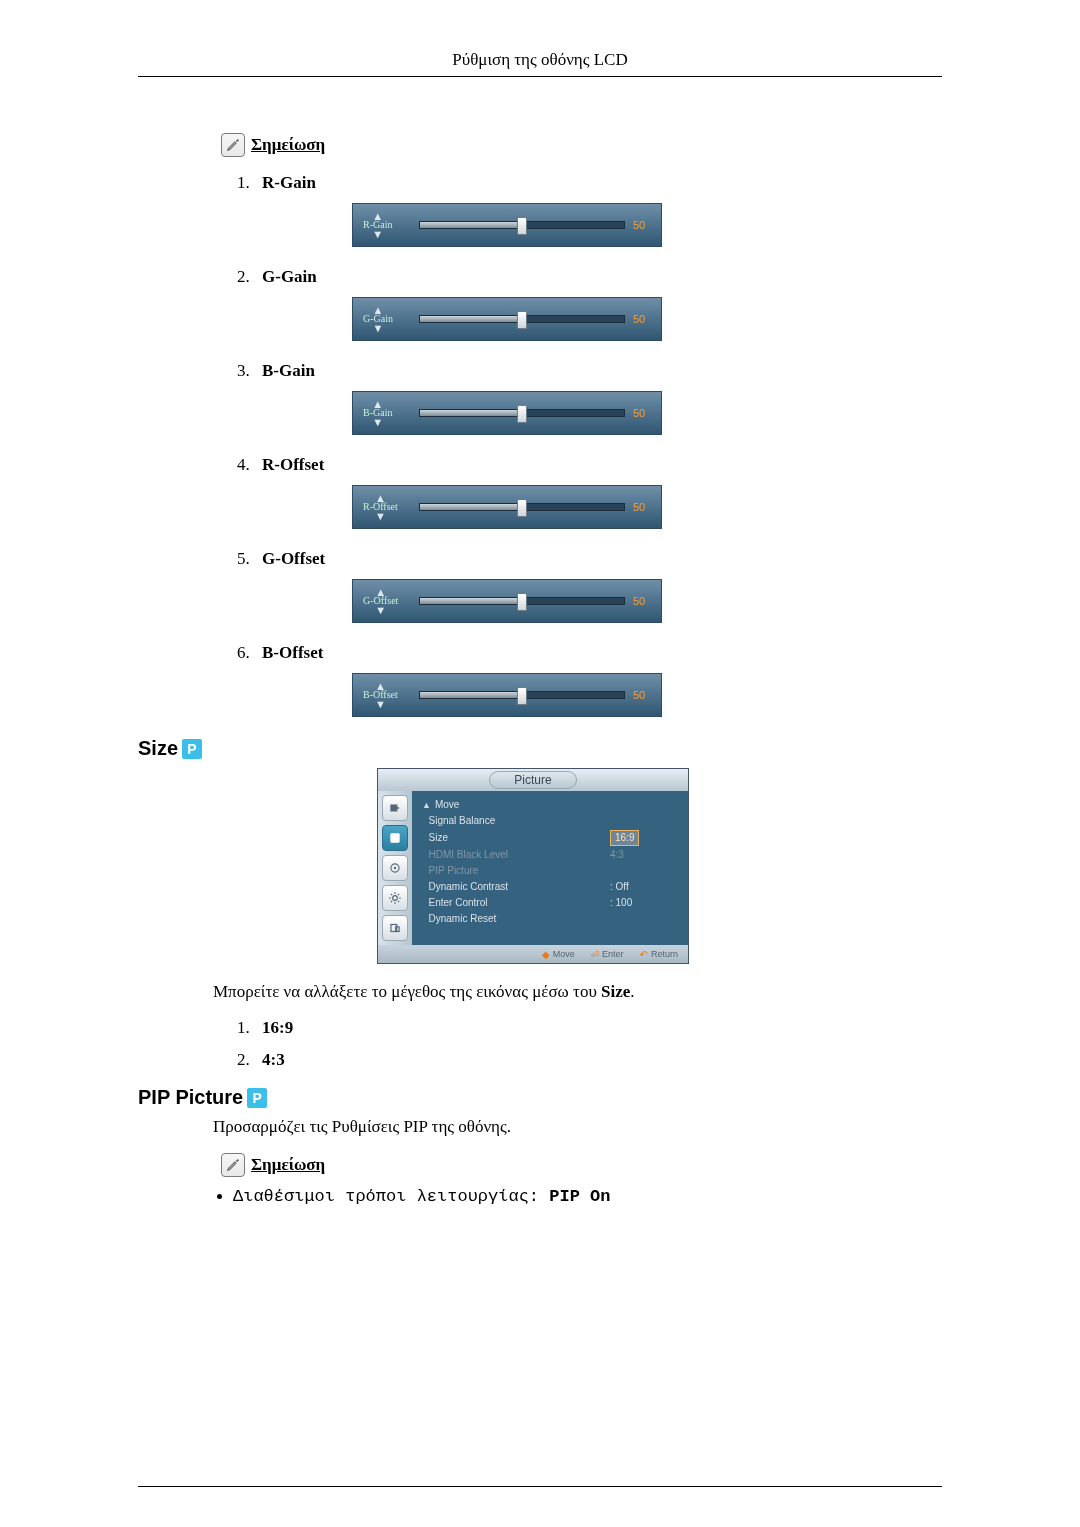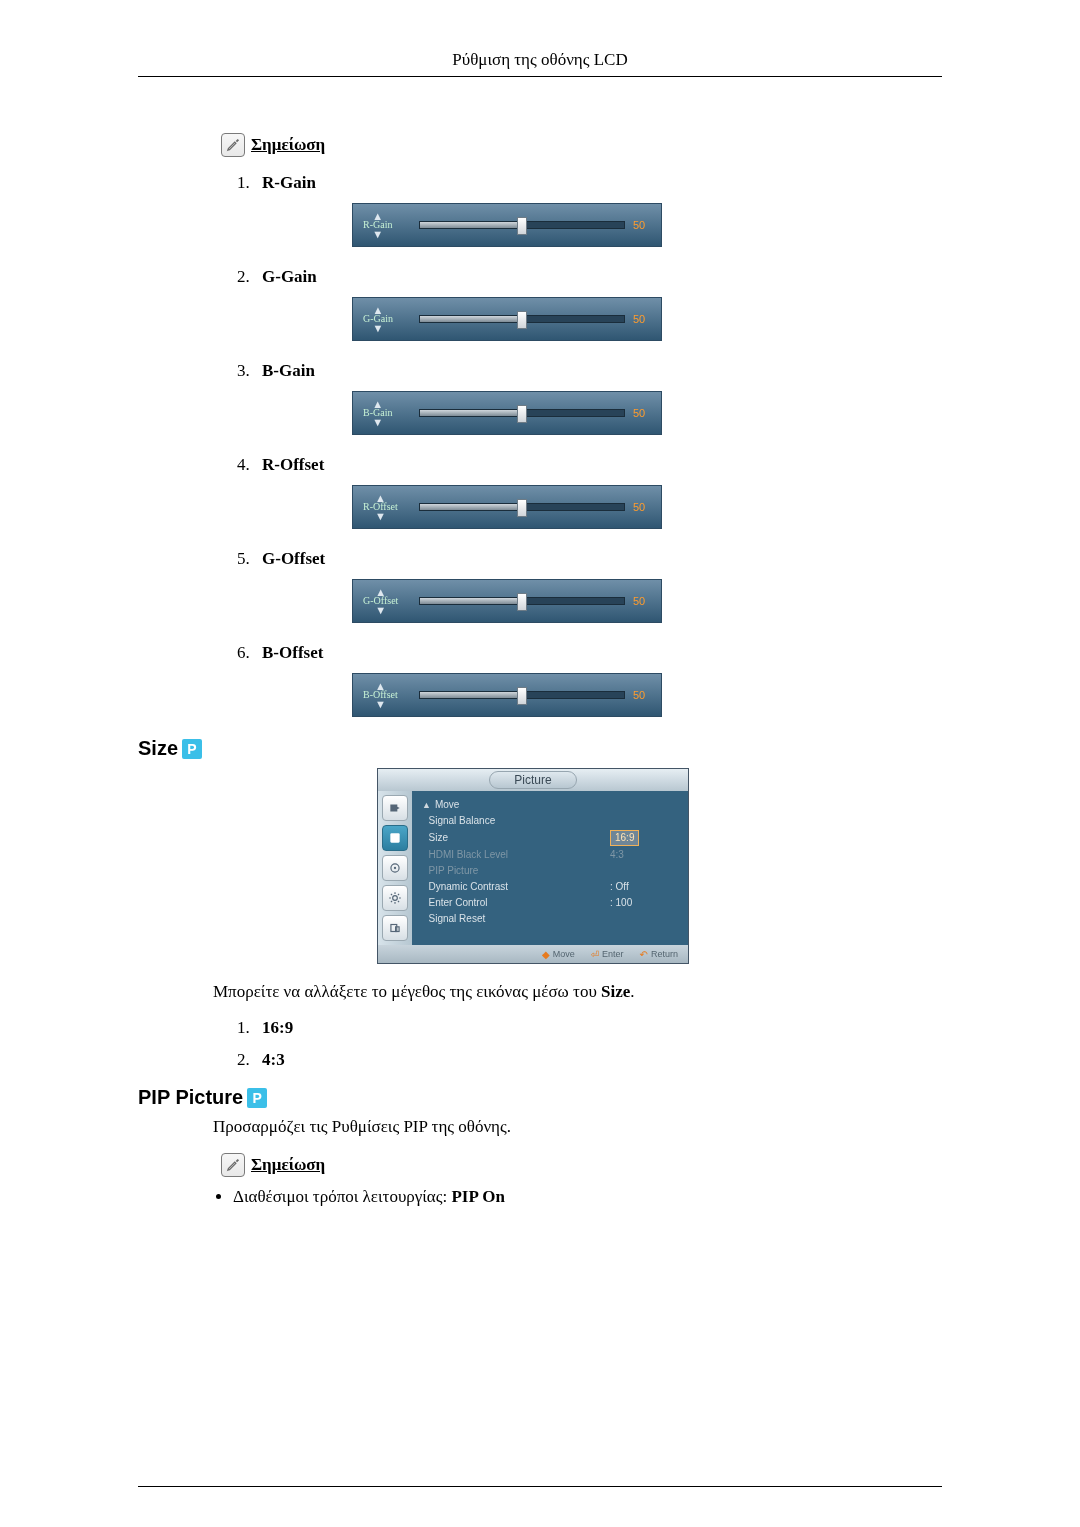--- a/index.html
+++ b/index.html
@@ -73,21 +73,21 @@
     font-size: 17px;
   }
   ol.numlist > li { margin: 0 0 20px 0; padding-left: 8px; }
   ol.numlist.tight > li { margin: 0 0 12px 0; }
   ol.numlist > li > span.li-label { font-weight: bold; }
   ul.bullets {
     margin: 4px 0 12px 0;
     padding-left: 20px;
     font-size: 17px;
   }
-  ul.bullets li { margin-bottom: 24px; }
+  ul.bullets li { margin-bottom: 24px; font-family: Liberation Mono, monospace; }
 
   
   .slider-panel {
     width: 310px;
     margin: 10px 0 0 90px;
     background: linear-gradient(#6f8fa8,#2f5672);
     border: 1px solid #2d4b63;
     position: relative;
     padding: 6px 10px 6px 58px;
     box-sizing: border-box;
@@ -381,21 +381,21 @@
                   <span class="lbl">Dynamic Contrast</span>
                   <span class="val">: Off</span>
                 </div>
                 <div class="osd-row">
                   <span class="carets">&nbsp;</span>
                   <span class="lbl">Enter Control</span>
                   <span class="val">: 100</span>
                 </div>
                 <div class="osd-row">
                   <span class="carets">&nbsp;</span>
-                  <span class="lbl">Signal Reset</span>
+                  <span class="lbl">Dynamic Reset</span>
                   <span class="val"></span>
                 </div>
               </div>
           </div>
           <div class="osd-footer">
             <span class="fbtn">
                 <span class="glyph">◆</span>
                 <span>Move</span>
               </span>
             <span class="fbtn">

